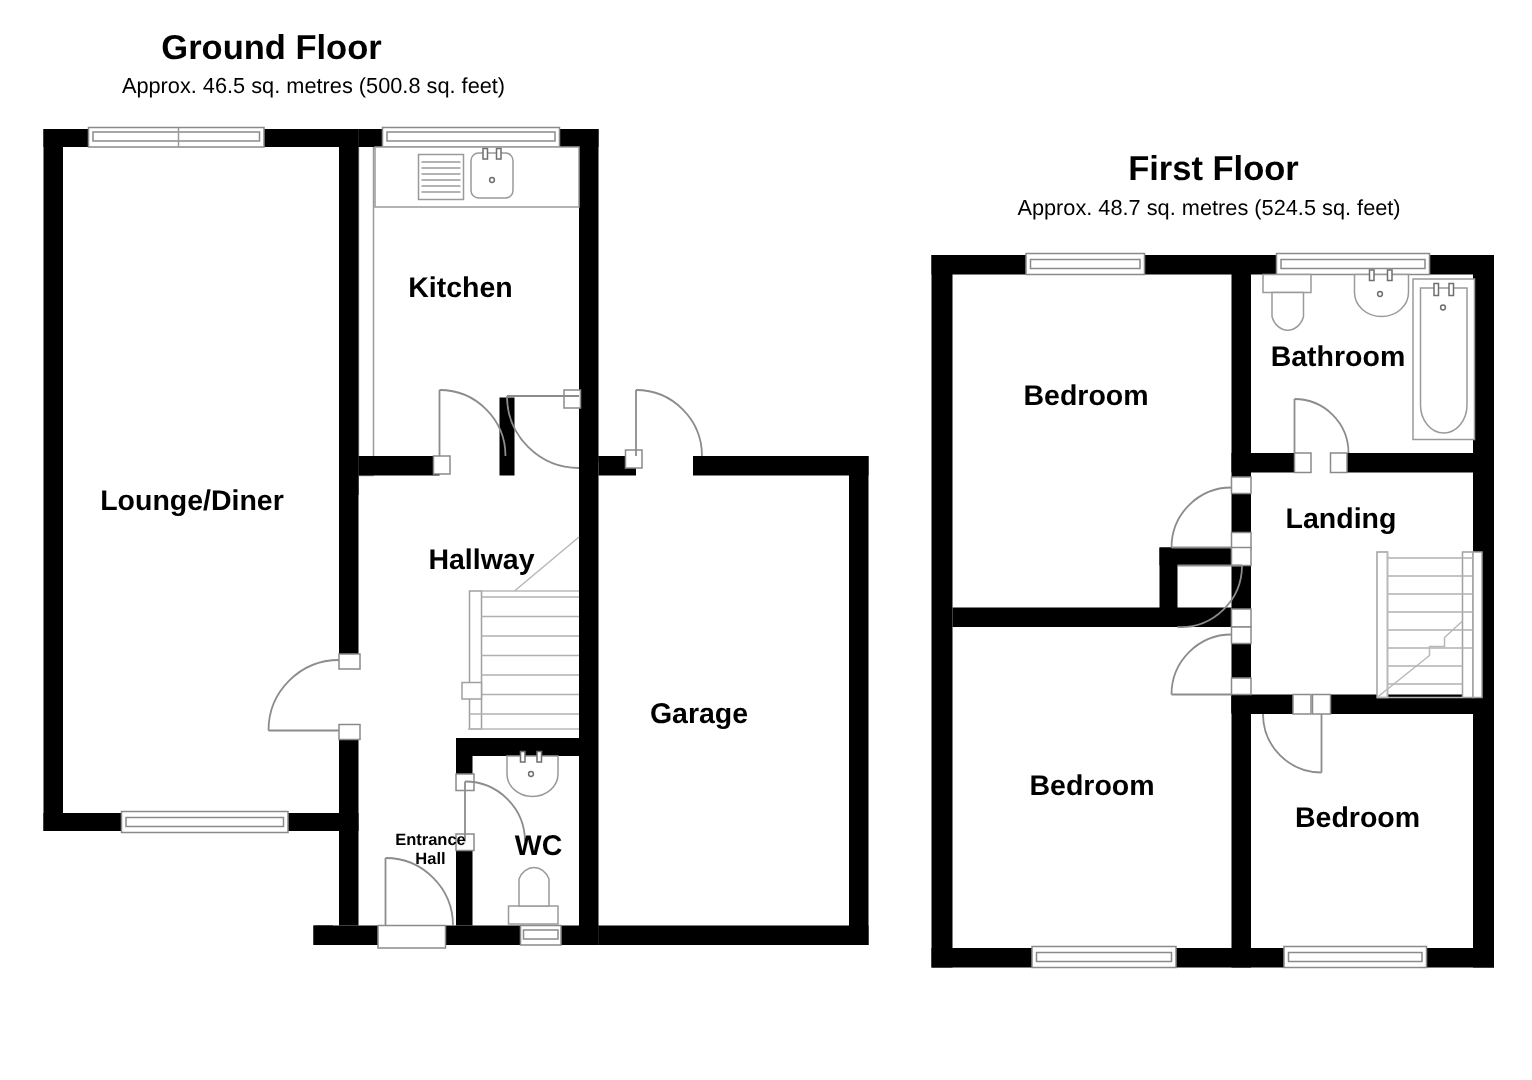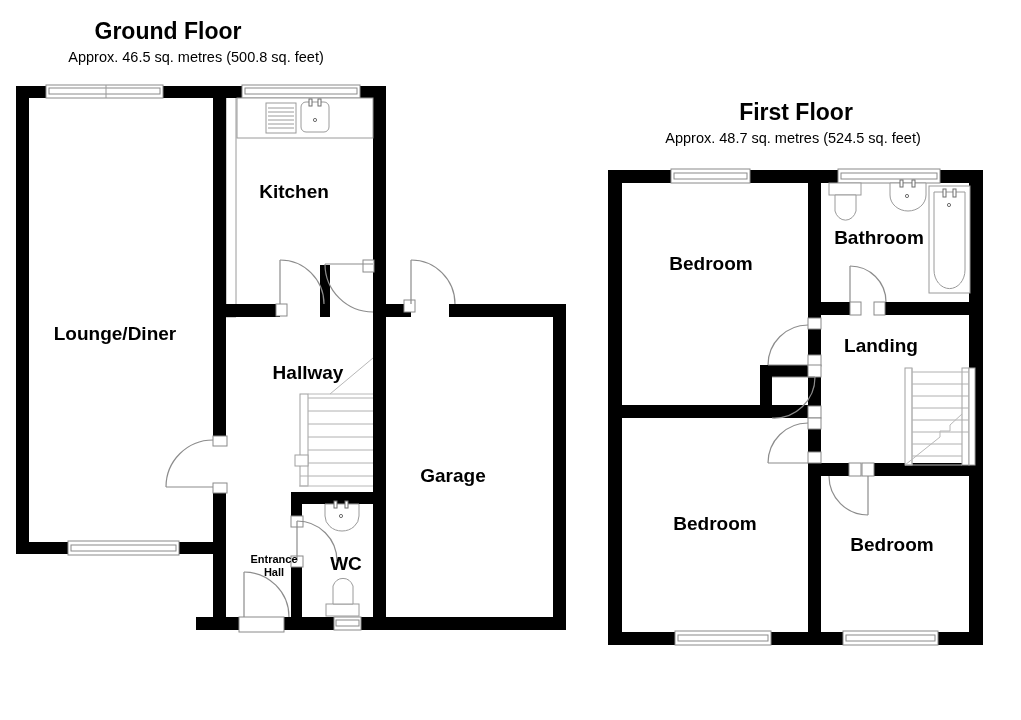--- a/index.html
+++ b/index.html
@@ -9,21 +9,21 @@
   }
   body {
     width: 1021px;
     height: 720px;
     font-family: "Liberation Sans", sans-serif;
     position: relative;
     overflow: hidden;
   }
   #plan-root {
     position: absolute;
-    left: 0; top: 0;
+    left: 13px; top: 0;
     width: 831px;
     height: 720px;
   }
   .floor-title {
     font-weight: bold;
     font-size: 23px;
     fill: #000000;
     text-anchor: middle;
     font-family: "Liberation Sans", sans-serif;
   }

